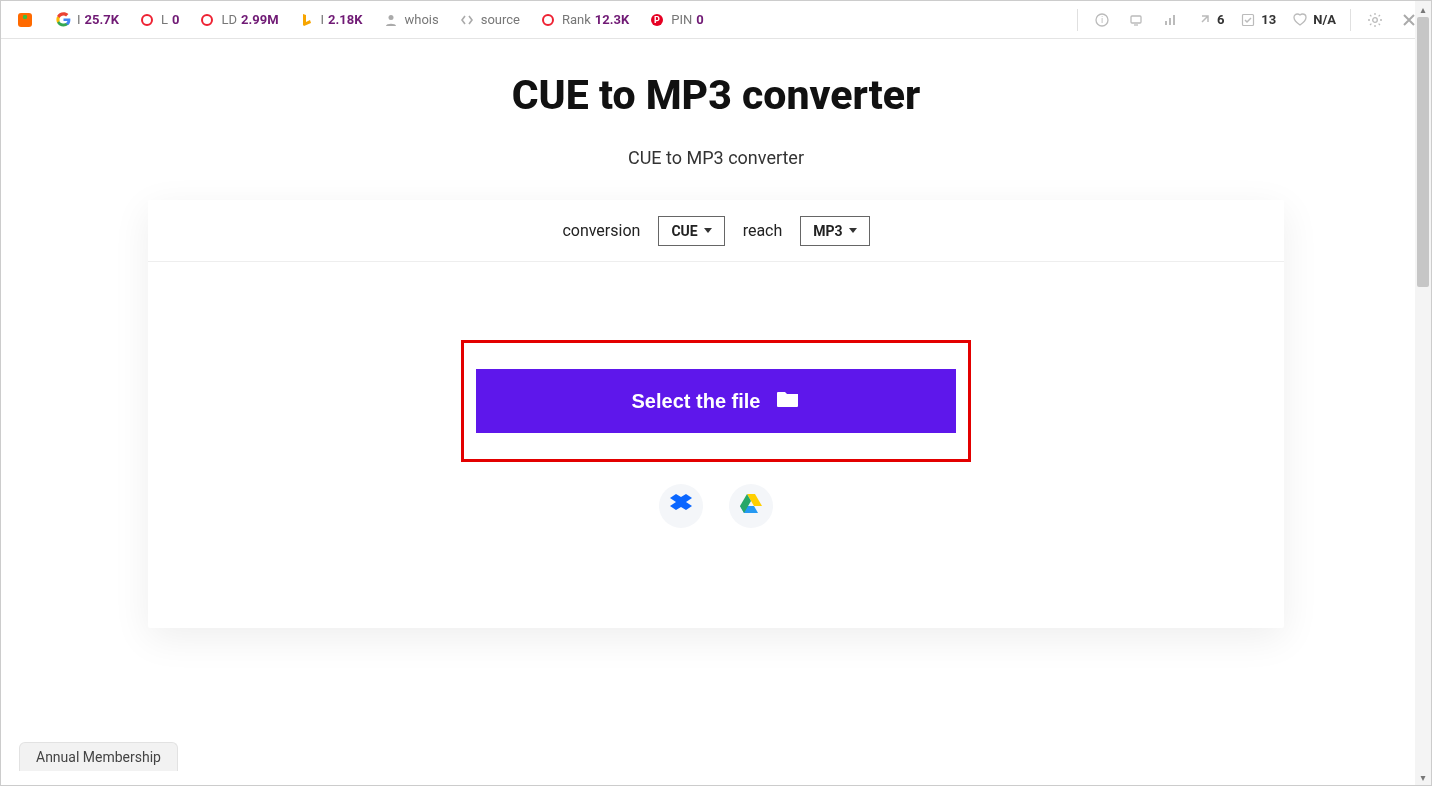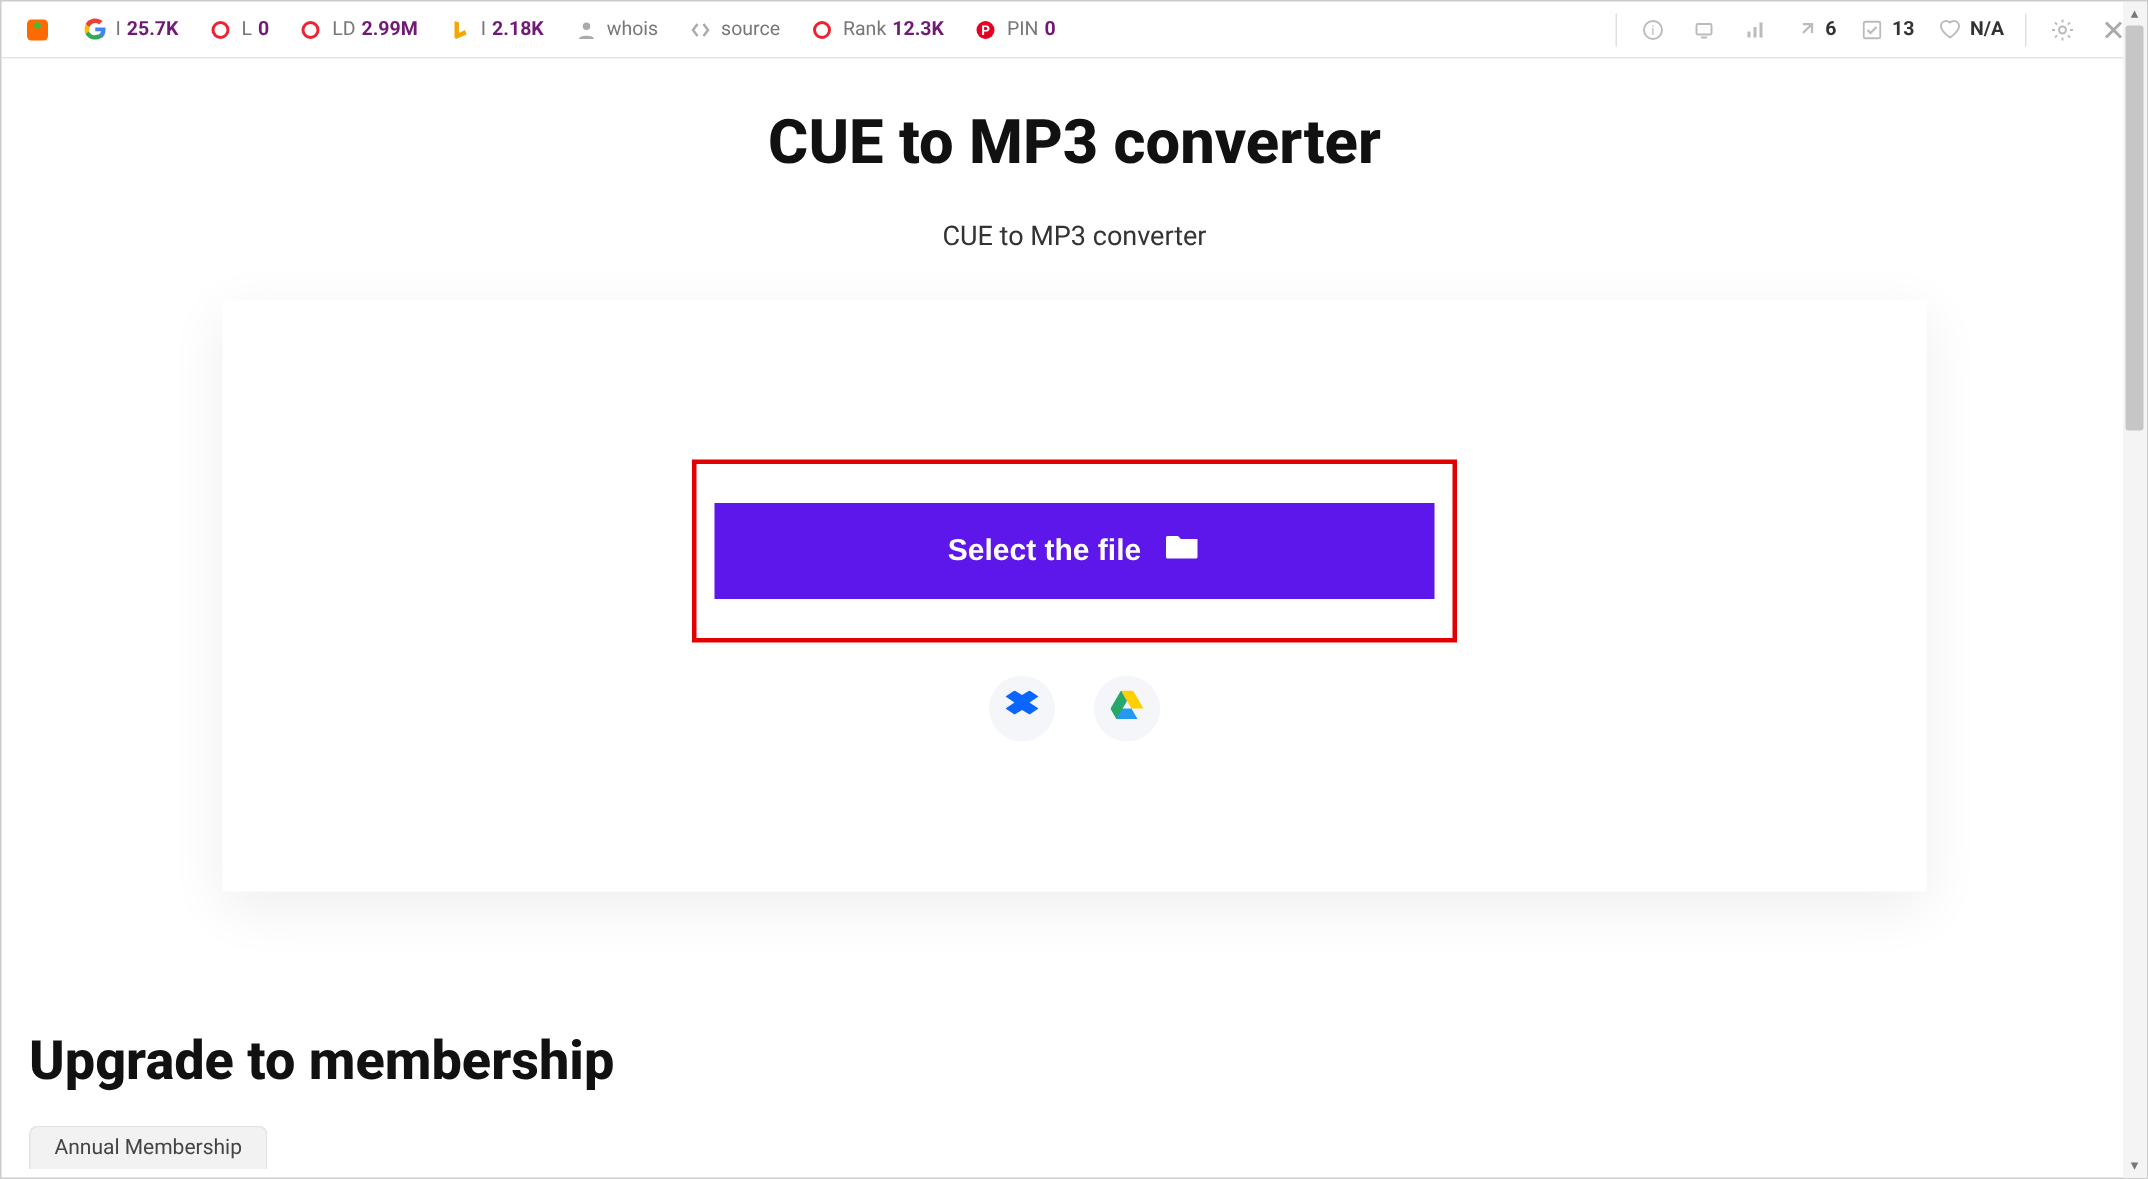--- a/index.html
+++ b/index.html
@@ -90,21 +90,20 @@
     display: flex;
     flex-direction: column;
     align-items: center;
   }
   .highlight-box {
     border: 3px solid #e30000;
     padding: 26px 10px;
     width: 510px;
     display: flex;
     justify-content: center;
-    margin-top: 28px;
   }
   .select-btn {
     width: 480px;
     height: 64px;
     background: #5e17eb;
     color: #fff;
     border: none;
     font-size: 20px;
     font-weight: 700;
     display: flex;
@@ -319,20 +318,32 @@
         </span>
       </span>
   </div>
 </div>
 
 <div class="page">
   <h1 class="title">CUE to MP3 converter</h1>
   <div class="subtitle">CUE to MP3 converter</div>
 
   <div class="panel">
+    <div class="panel-header">
+      <span>conversion</span>
+      <span class="select-box">
+        <span>CUE</span>
+        <span class="caret"></span>
+      </span>
+      <span>reach</span>
+      <span class="select-box">
+        <span>MP3</span>
+        <span class="caret"></span>
+      </span>
+    </div>
 
     <div class="panel-body">
       <div class="highlight-box">
         <button class="select-btn">
           <span>Select the file</span>
           <span>
             <svg width="24" height="20" viewBox="0 0 24 20">
                 <path d="M2 3h7l2 2h11v12a1 1 0 0 1-1 1H2a1 1 0 0 1-1-1V4a1 1 0 0 1 1-1z" fill="#fff"></path>
               </svg>
           </span>
@@ -353,21 +364,20 @@
                 <path d="M0 12l4 7h14l-4-7z" fill="#2599f2"></path>
                 <path d="M7 0L0 12l4 7 7-12z" fill="#27a768"></path>
               </svg>
           </span>
         </div>
       </div>
     </div>
   </div>
 
   <div class="upgrade">
-    <h2>Upgrade to membership</h2>
     <span class="plan-tab">Annual Membership</span>
   </div>
 
 </div>
 
 <div class="vscroll">
   <div class="arrow">▴</div>
   <div class="thumb"></div>
   <div class="arrow">▾</div>
 </div>

